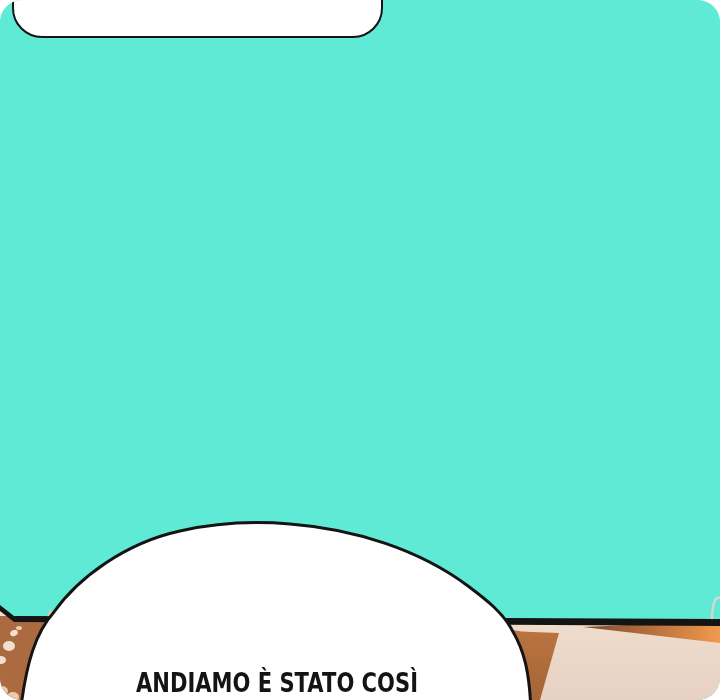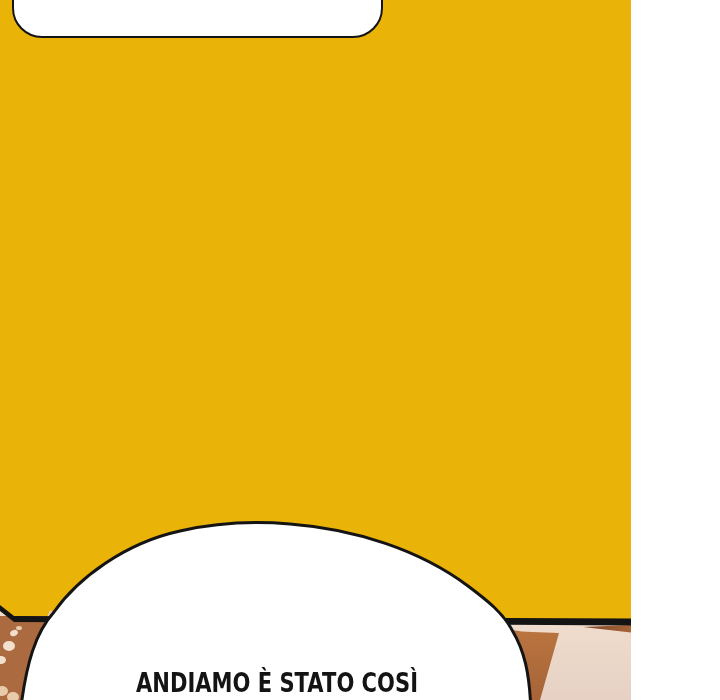--- a/index.html
+++ b/index.html
@@ -1,22 +1,23 @@
 <!DOCTYPE html>
 <html style="--ink: #141414; --bubble_fill: #ffffff; --beige_light: #f1decd; --beige_dark: #e6d1c4; --hair_brown: #ab6a40; --hair_strip: #eccaaa; --dot_light: #f2e0ce; --dot_mid: #e8cbab; --wedge_top: #b9743f; --wedge_bottom: #a66438; --band_dark: #7e472a; --band_bright: #f09a4e; --corner_gray: #d8d4d1;"><head>
 <meta charset="utf-8">
 <style>
   html, body { margin: 0; padding: 0; background: #fff; }
   .panel {
     position: relative;
-    width: 631px;
+    width: 720px;
     height: 700px;
     overflow: hidden;
-    background: #eab308;
+    background: #5eead4;
     font-family: "DejaVu Sans", sans-serif;
+    border-radius: 22px;
   }
   .top-bubble {
     position: absolute;
     left: 12px;
     top: -44px;
     width: 371px;
     height: 82px;
     background: #ffffff;
     border: 2.5px solid var(--ink, #141414);
     border-radius: 30px;

